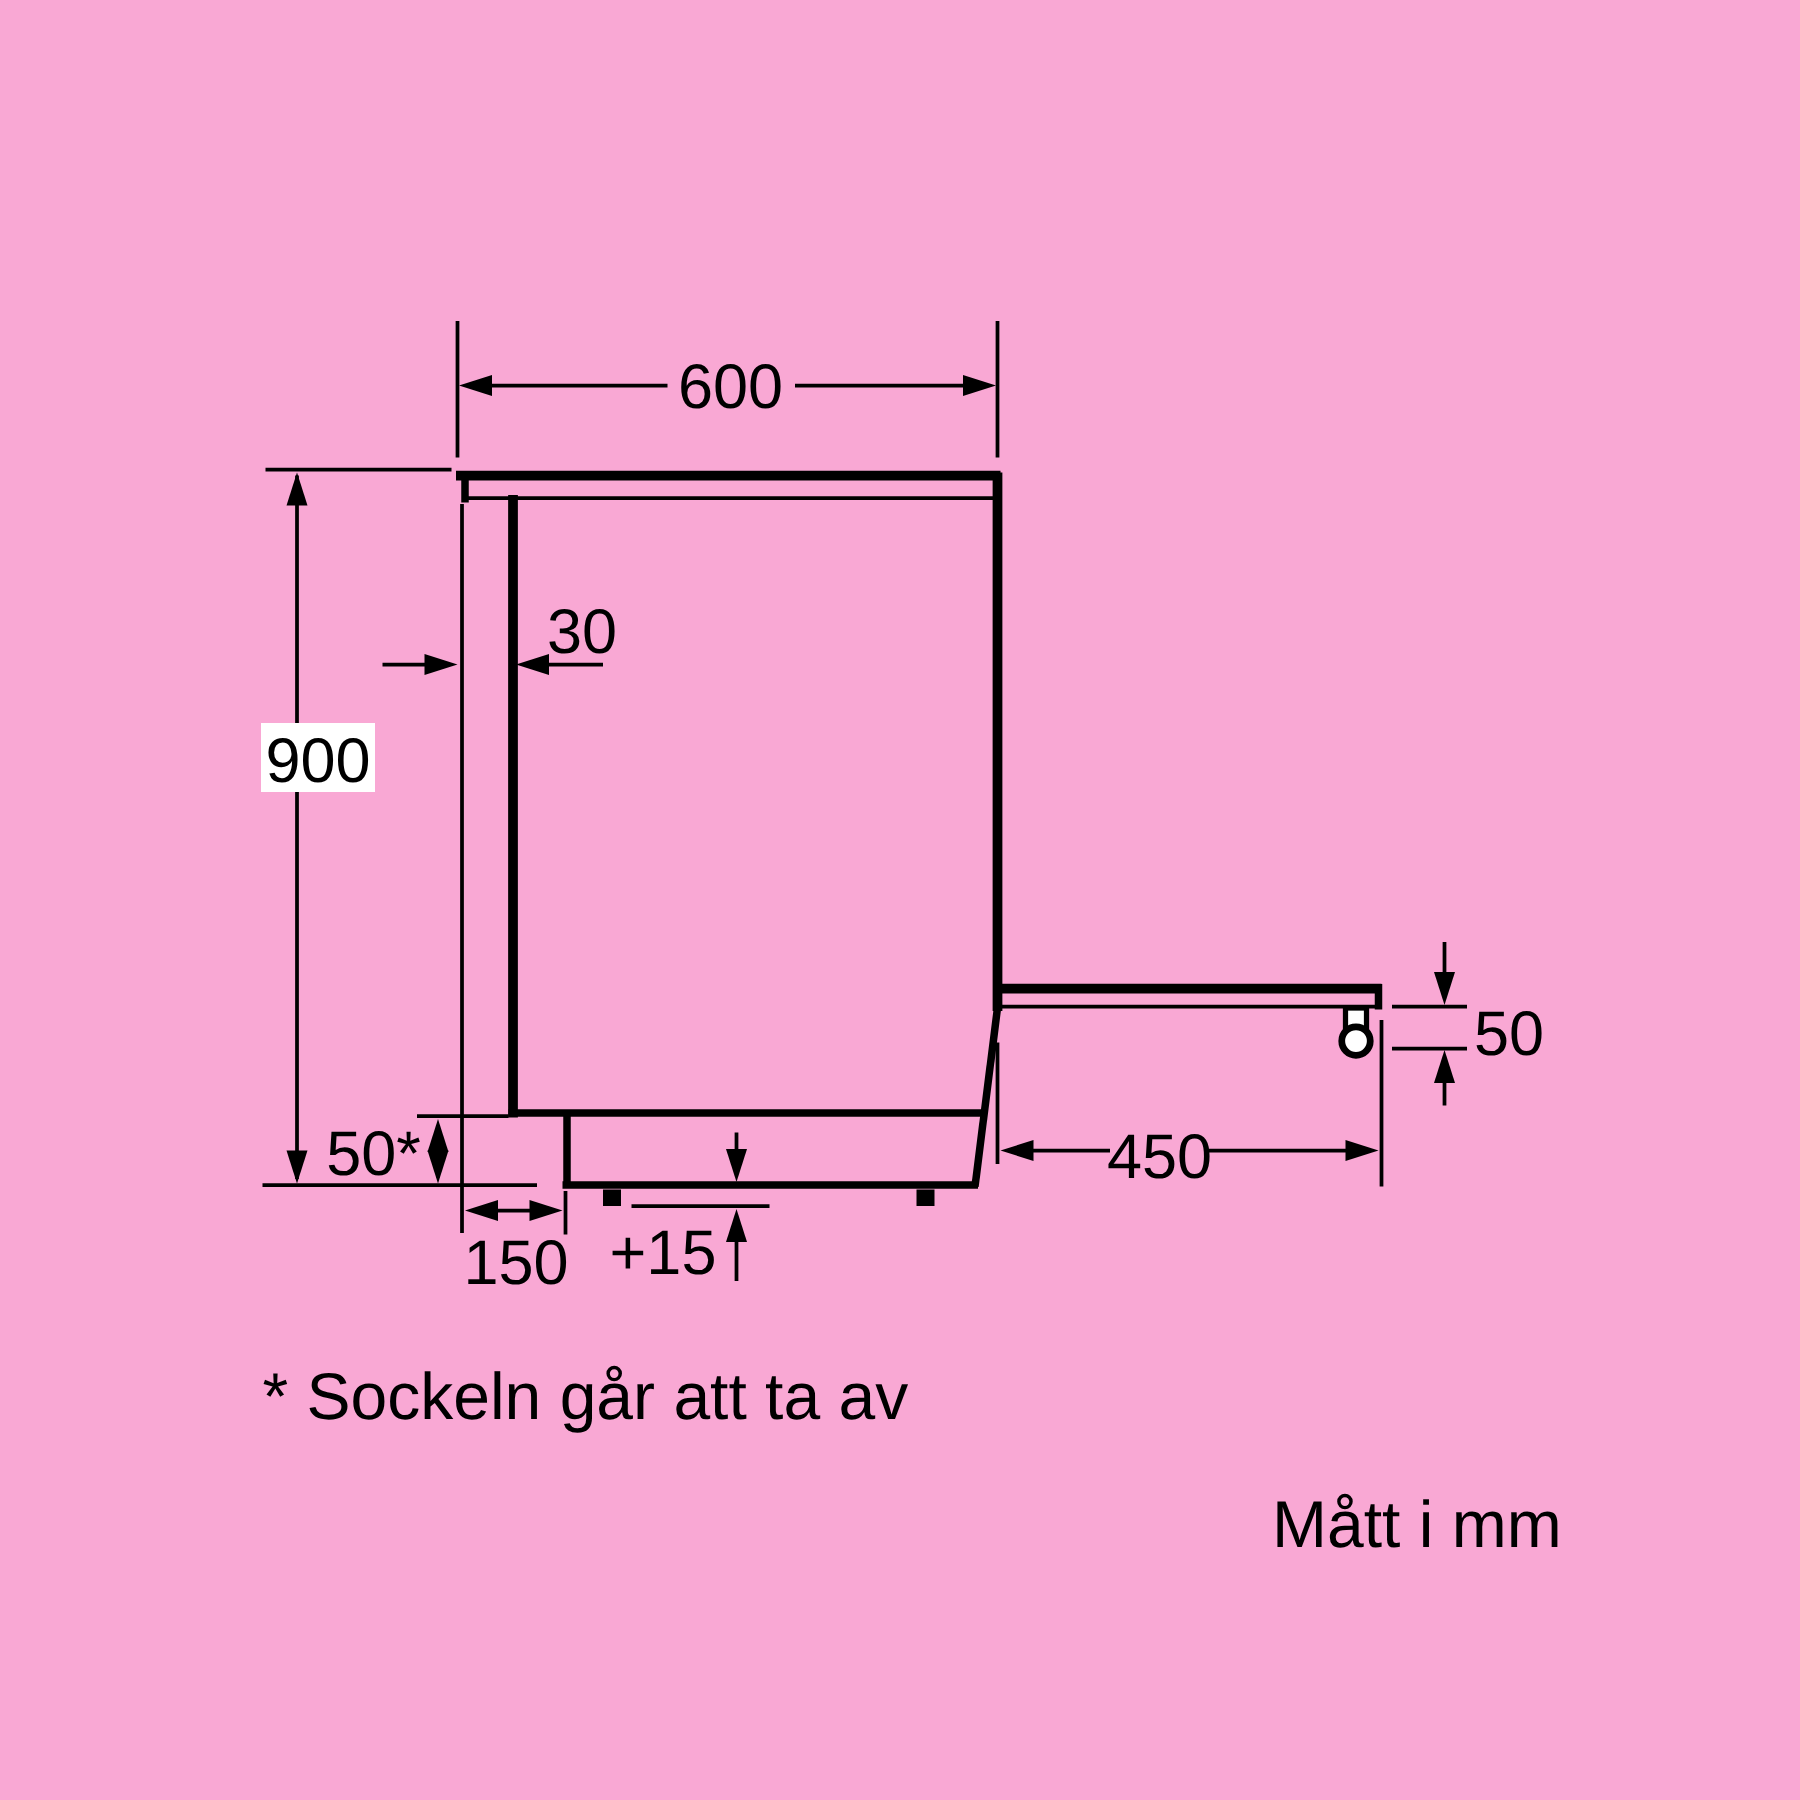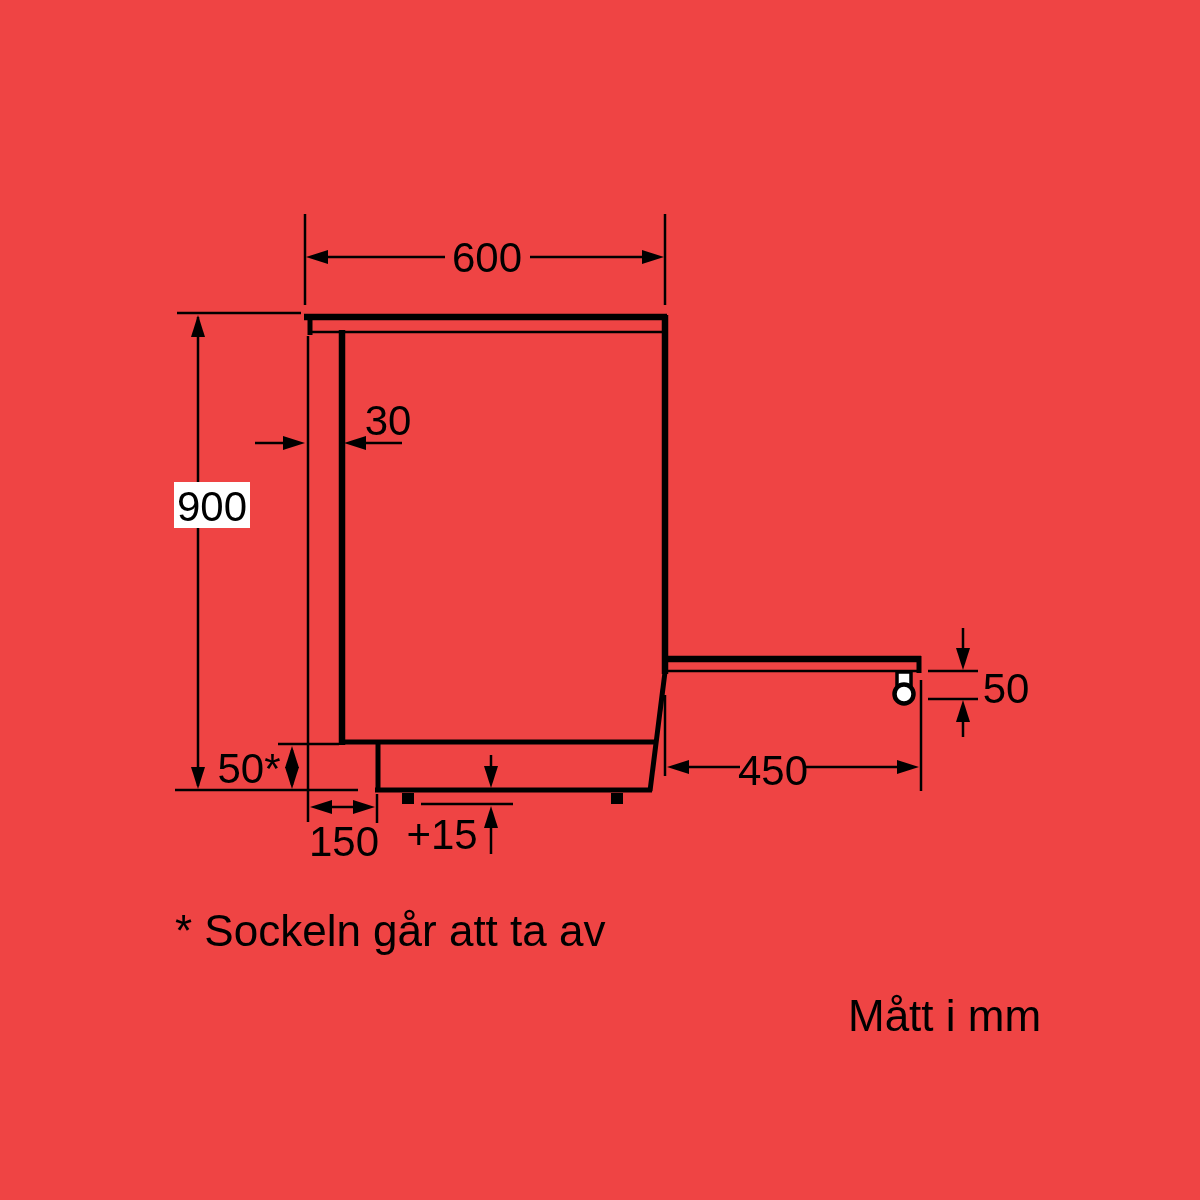--- a/index.html
+++ b/index.html
@@ -7,21 +7,21 @@
     padding: 0;
     background: #ffffff;
     width: 1200px;
     height: 1200px;
     overflow: hidden;
   }
   .stage {
     position: relative;
     width: 1200px;
     height: 1200px;
-    background: #ef4444;
+    background: #f9a8d4;
     font-family: "Liberation Sans", sans-serif;
   }
   svg { display: block; }
   .ln  { stroke: #000; stroke-width: 2.5; fill: none; }
   .lnT { stroke: #000; stroke-width: 6.5; fill: none; }
   .lnM { stroke: #000; stroke-width: 5;   fill: none; }
   .ah  { fill: #000; stroke: none; }
   .dimtxt {
     font-family: "Liberation Sans", sans-serif;
     font-size: 42px;

